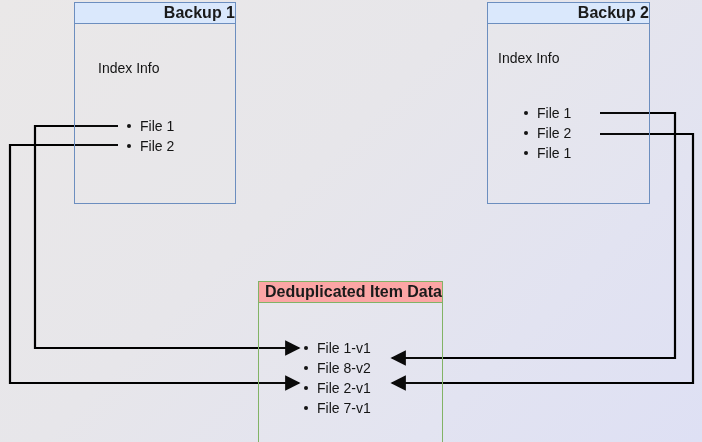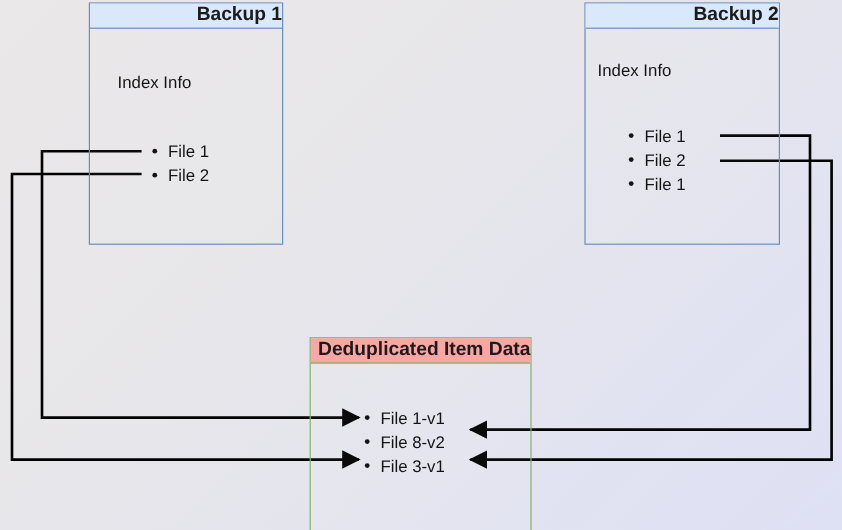--- a/index.html
+++ b/index.html
@@ -158,16 +158,17 @@
     <li>File 1</li>
   </ul>
 
   <div class="node green" id="dedup">
     <div class="node-header">Deduplicated Item Data</div>
     <div class="node-body"></div>
   </div>
   <ul class="file-list" id="dedup-files">
     <li>File 1-v1</li>
     <li>File 8-v2</li>
-    <li>File 3-v1</li>
+    <li>File 2-v1</li>
+    <li>File 7-v1</li>
   </ul>
 
 </div>
 
 </body></html>

